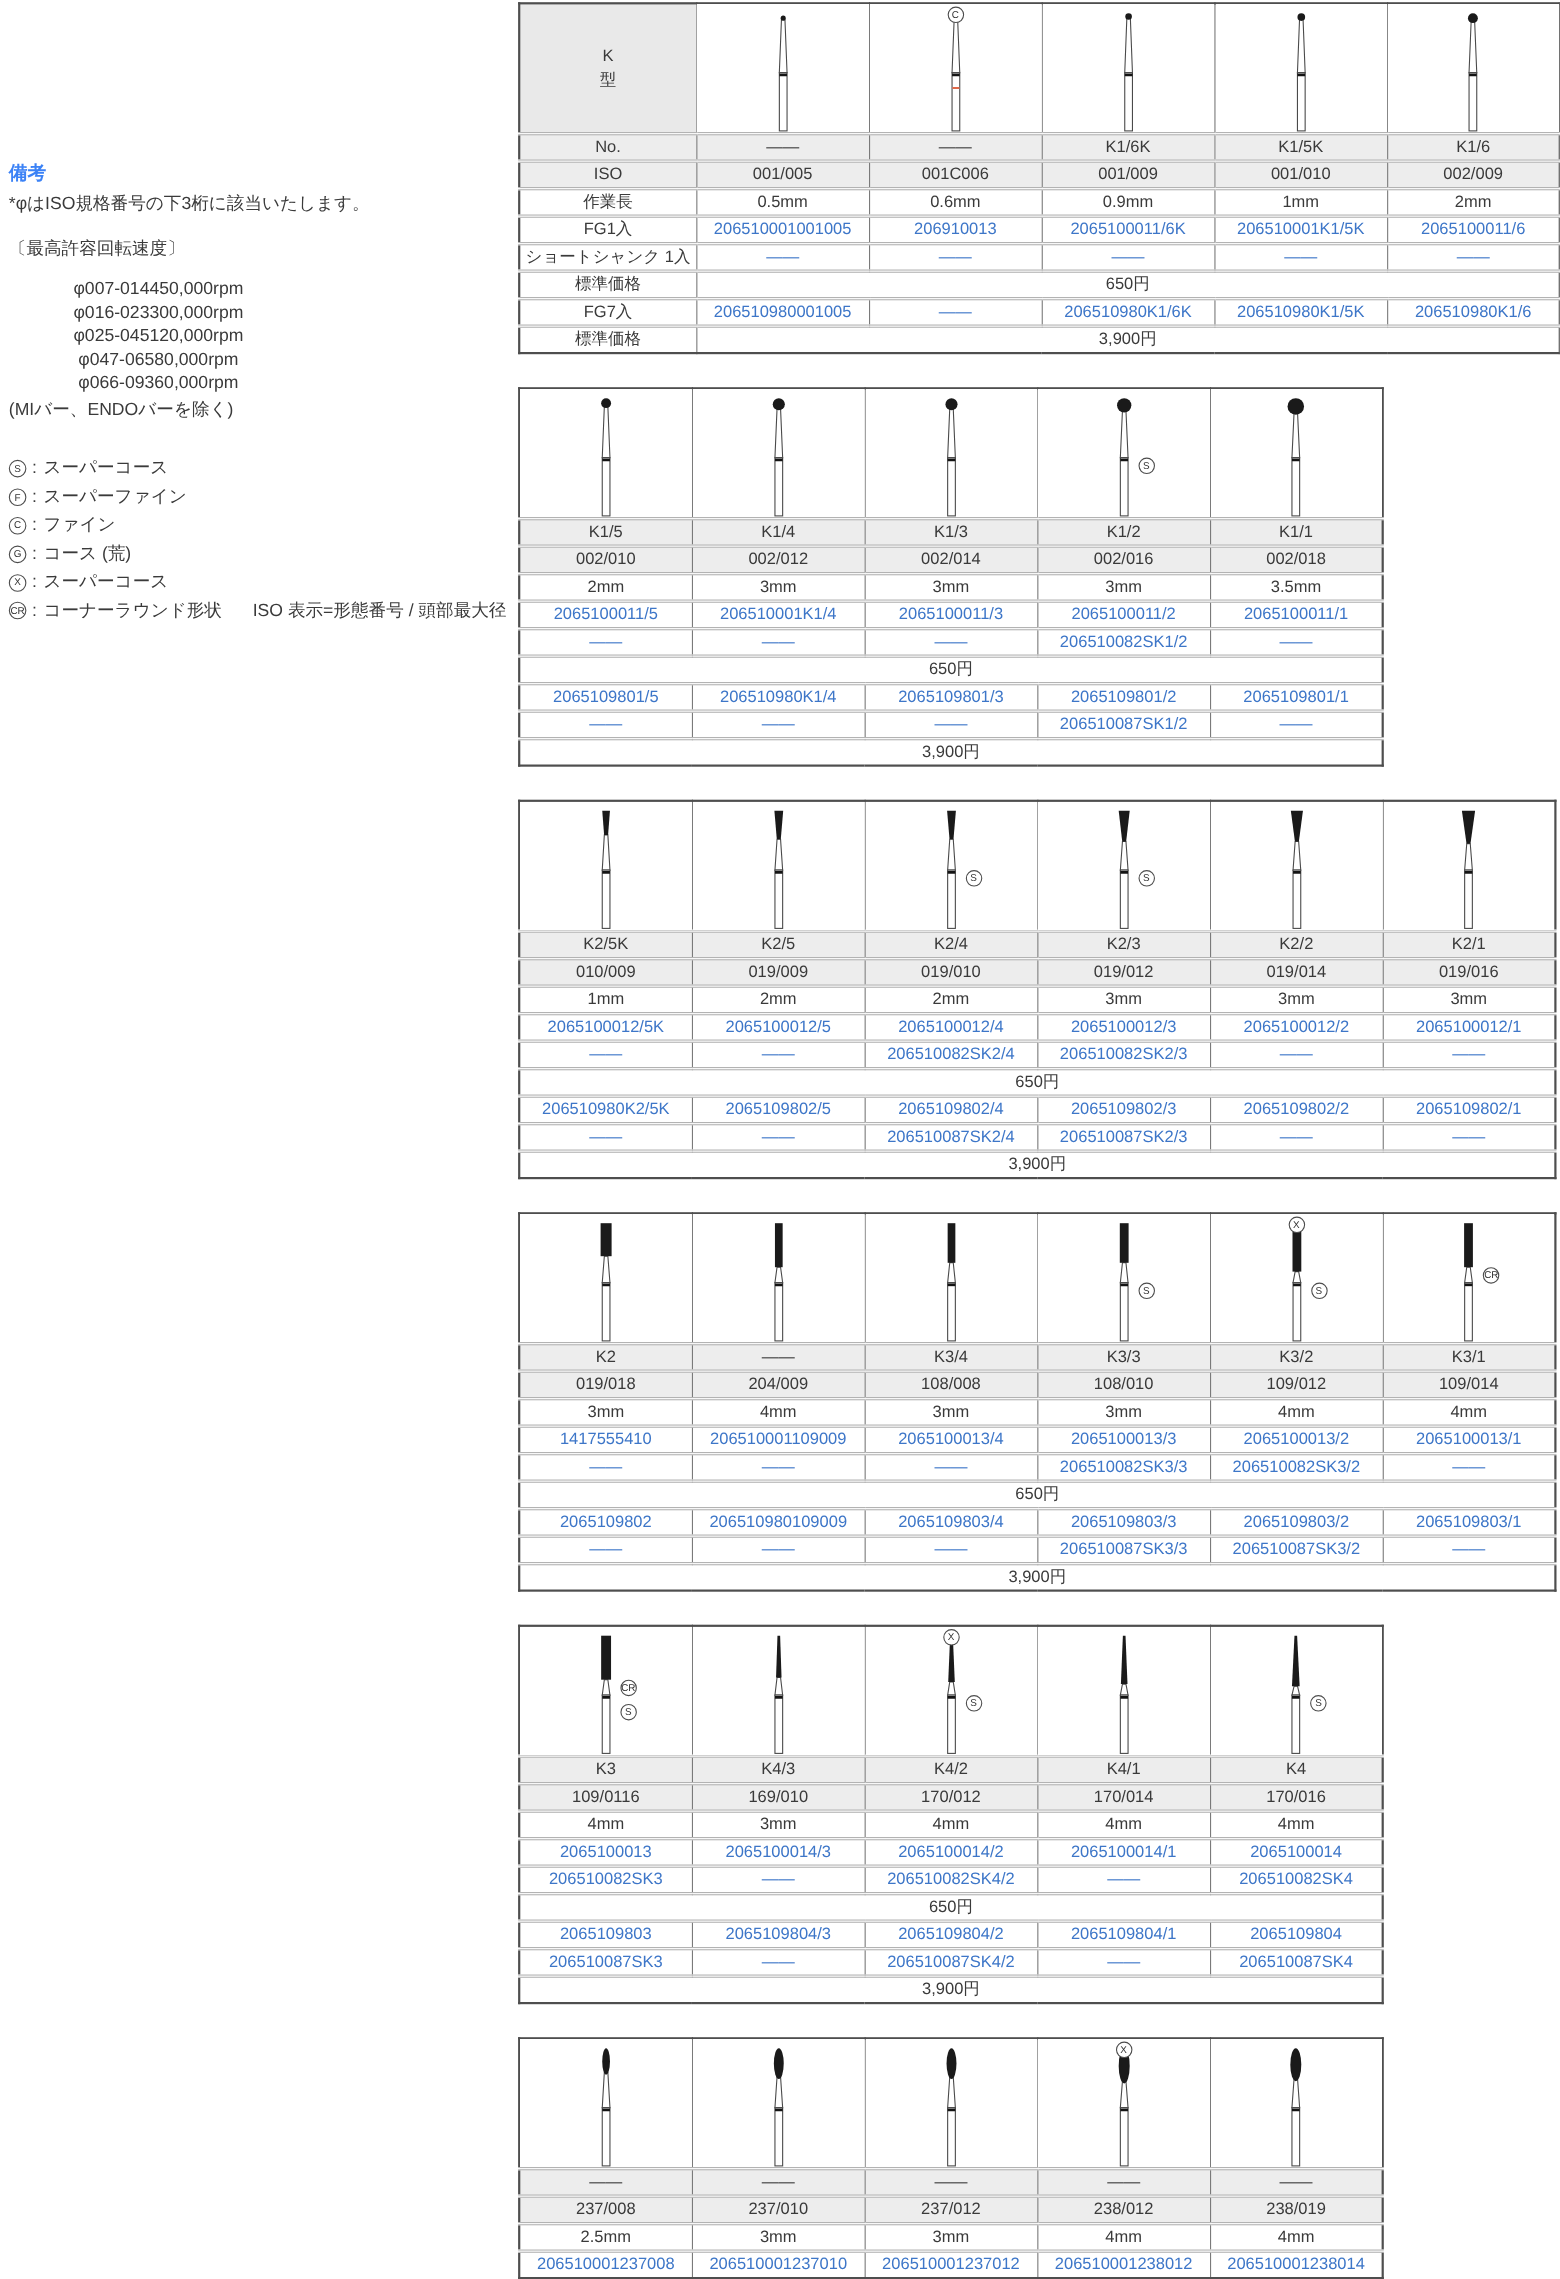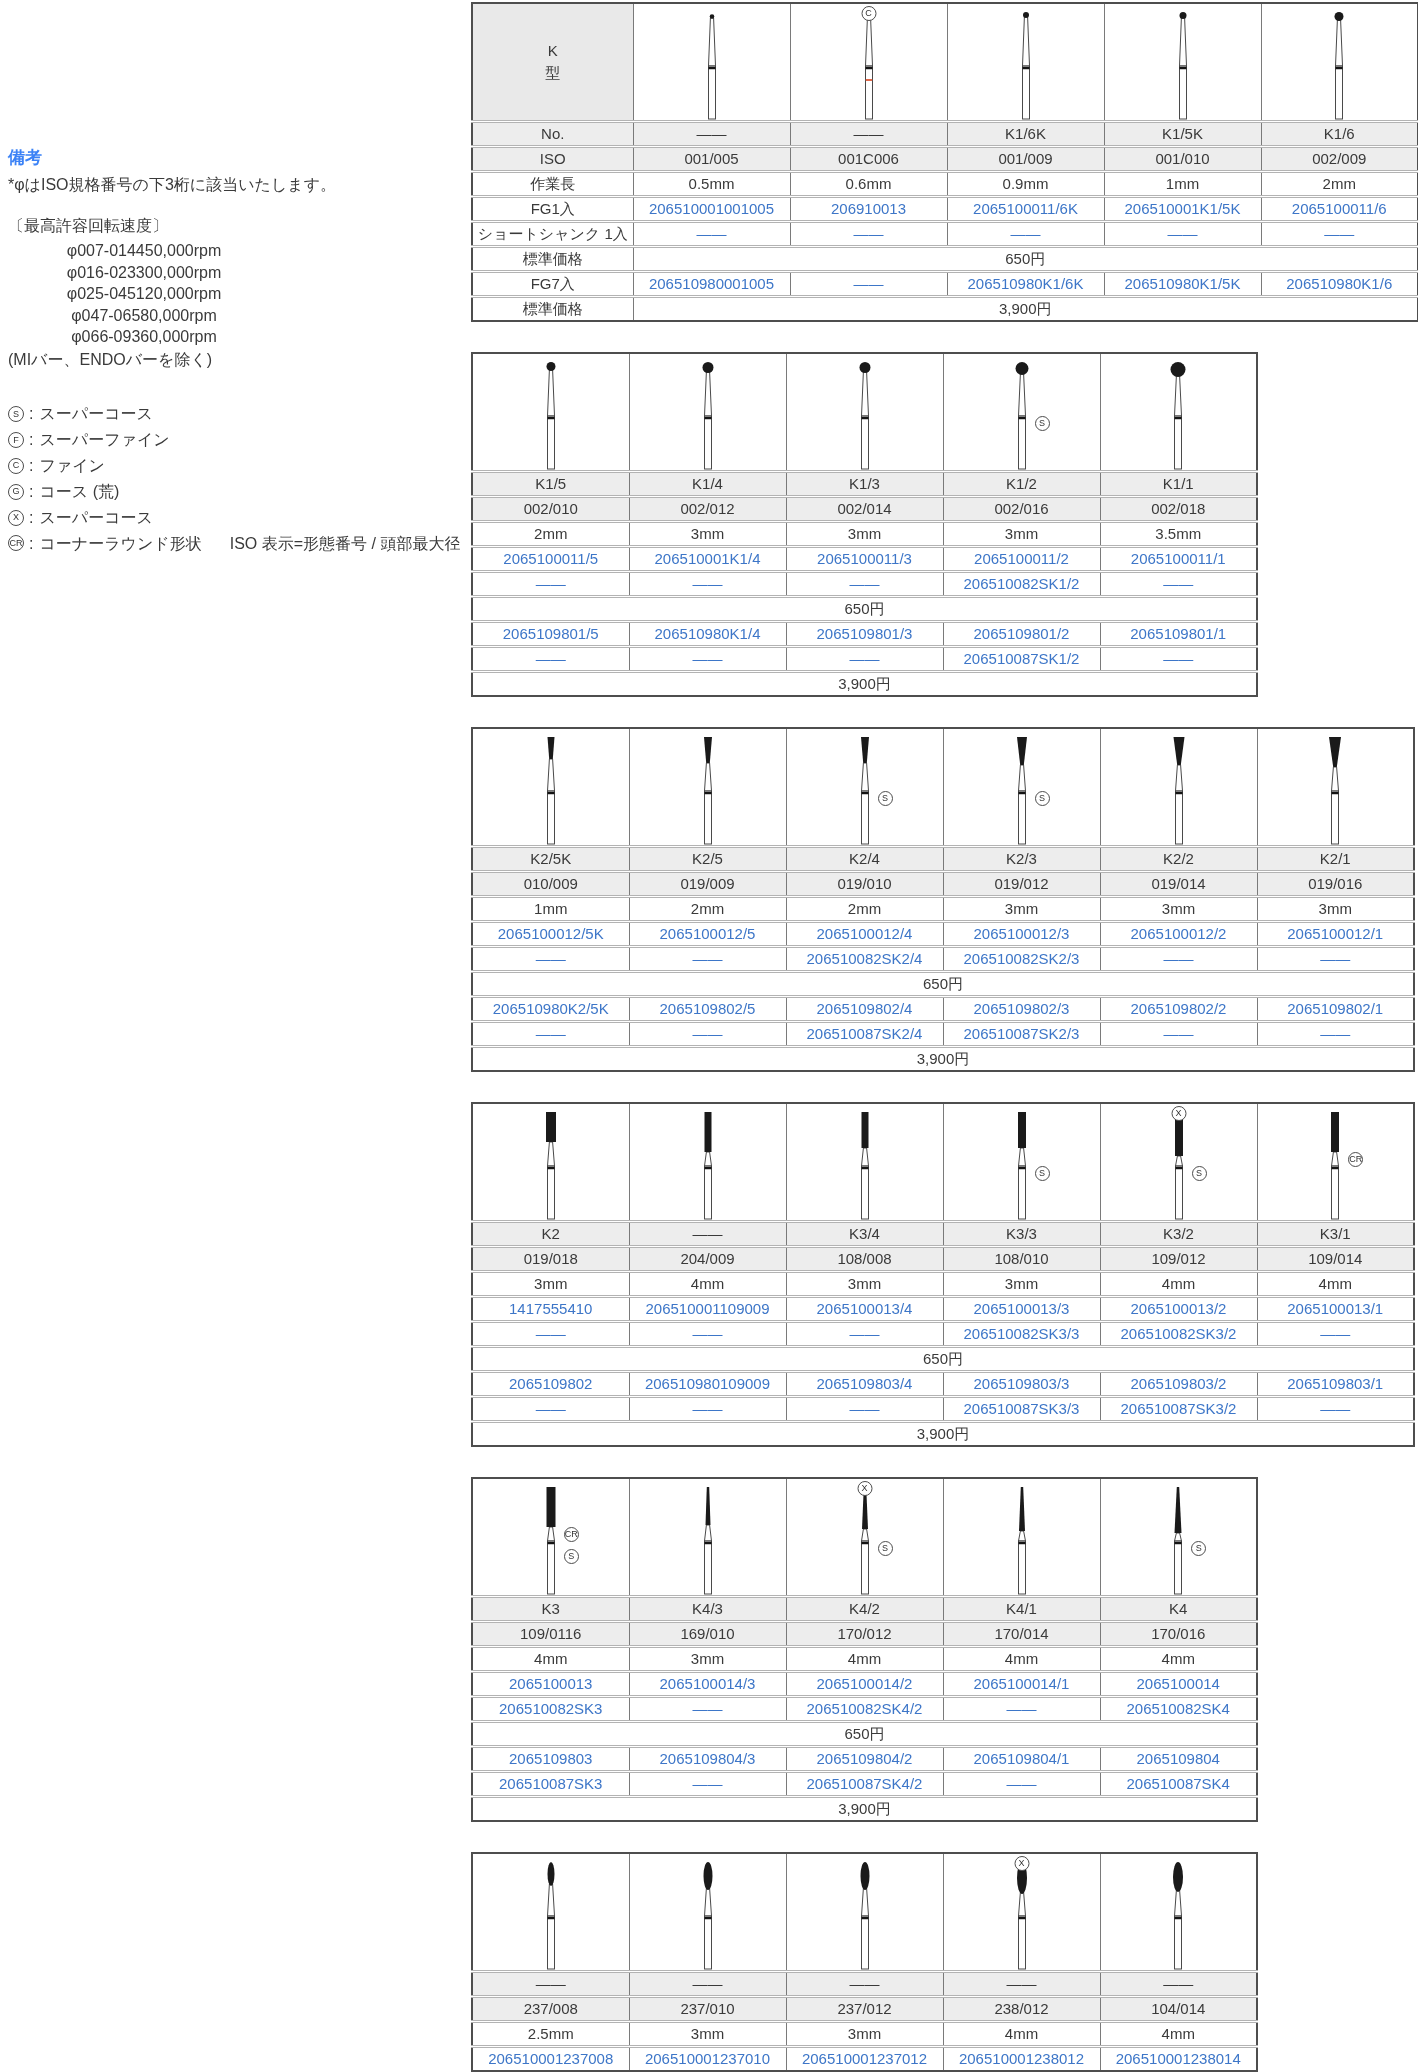--- a/index.html
+++ b/index.html
@@ -3,21 +3,21 @@
 <meta charset="utf-8">
 <style>
   html,body{margin:0;padding:0;background:#fff;}
   body{width:1418px;height:2072px;font-family:"Liberation Sans","DejaVu Sans",sans-serif;color:#3a3a3a;}
   .page{display:flex;}
 
   
   aside{width:471px;box-sizing:border-box;padding:146px 0 0 8px;font-size:16px;flex:none;}
   aside h2{font-size:17px;margin:0 0 6px;color:#3b82f6;}
   .note1{margin:0 0 20px;}
-  .speed-title{margin:0 0 3px;}
+  .speed-title{margin:0 0 15px;}
   .speed-row{display:flex;width:272px;justify-content:center;line-height:1.35;}
   .speed-exception{margin:2px 0 30px;}
   .legend-row{display:flex;align-items:center;line-height:1.62;white-space:nowrap;}
   .circ{box-sizing:border-box;border:1px solid #4d4d4d;border-radius:50%;width:16px;height:16px;
         font-size:9px;display:inline-flex;align-items:center;justify-content:center;flex:none;
         margin-right:5px;color:#333;letter-spacing:0;}
   .legend-row .colon{margin-right:6px;}
   .iso-note{margin-left:28px;}
 
   
@@ -791,21 +791,21 @@
             <td class="">——</td>
             <td class="">——</td>
             <td class="">——</td>
             <td class="">——</td>
           </tr>
           <tr class="dbl hd">
             <td class="">237/008</td>
             <td class="">237/010</td>
             <td class="">237/012</td>
             <td class="">238/012</td>
-            <td class="">104/014</td>
+            <td class="">238/019</td>
           </tr>
           <tr class="dbl ">
             <td class="">2.5mm</td>
             <td class="">3mm</td>
             <td class="">3mm</td>
             <td class="">4mm</td>
             <td class="">4mm</td>
           </tr>
           <tr class="dbl ">
             <td class="num">206510001237008</td>

